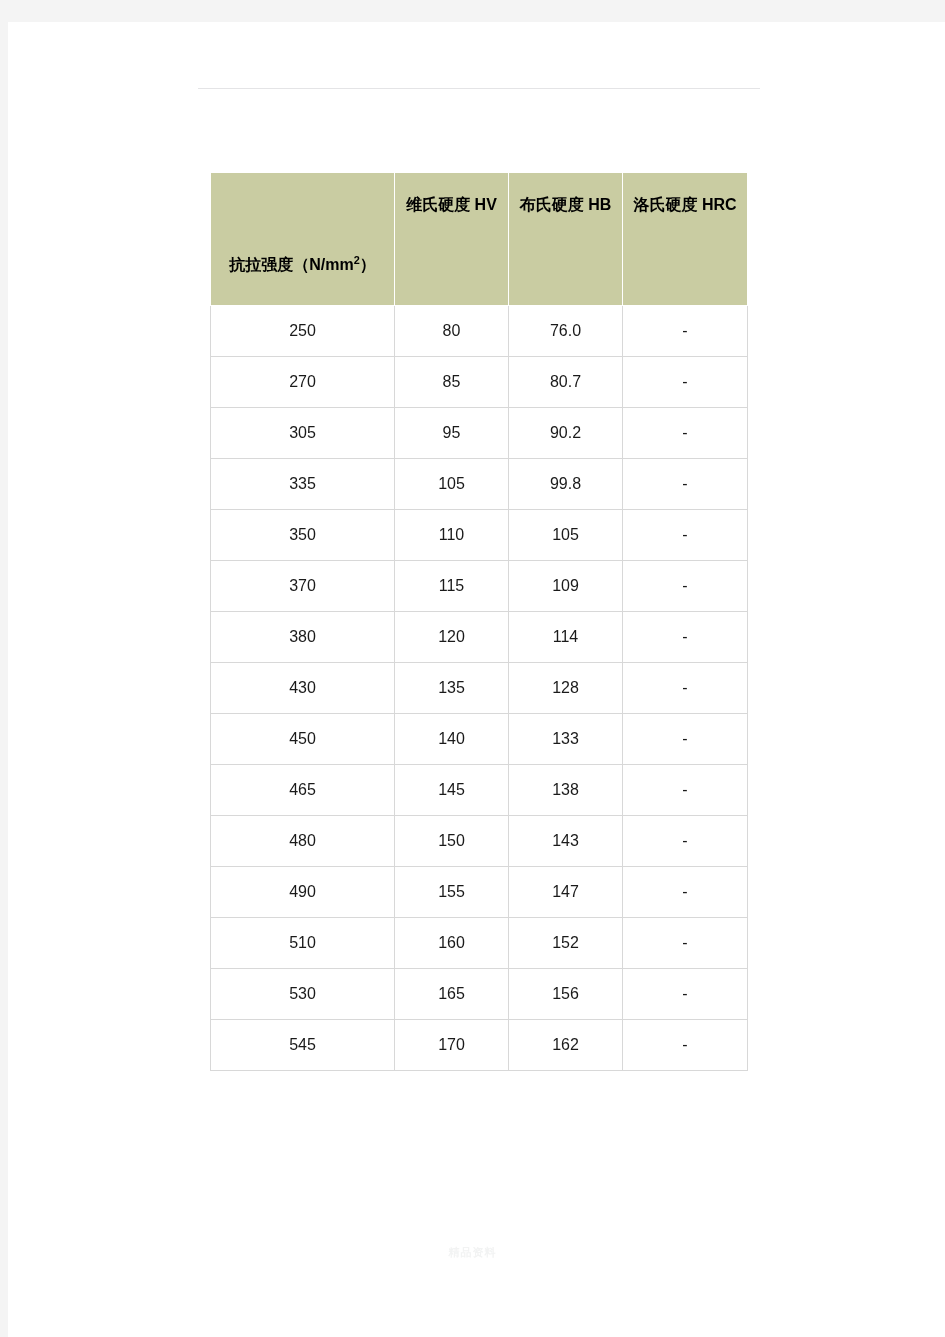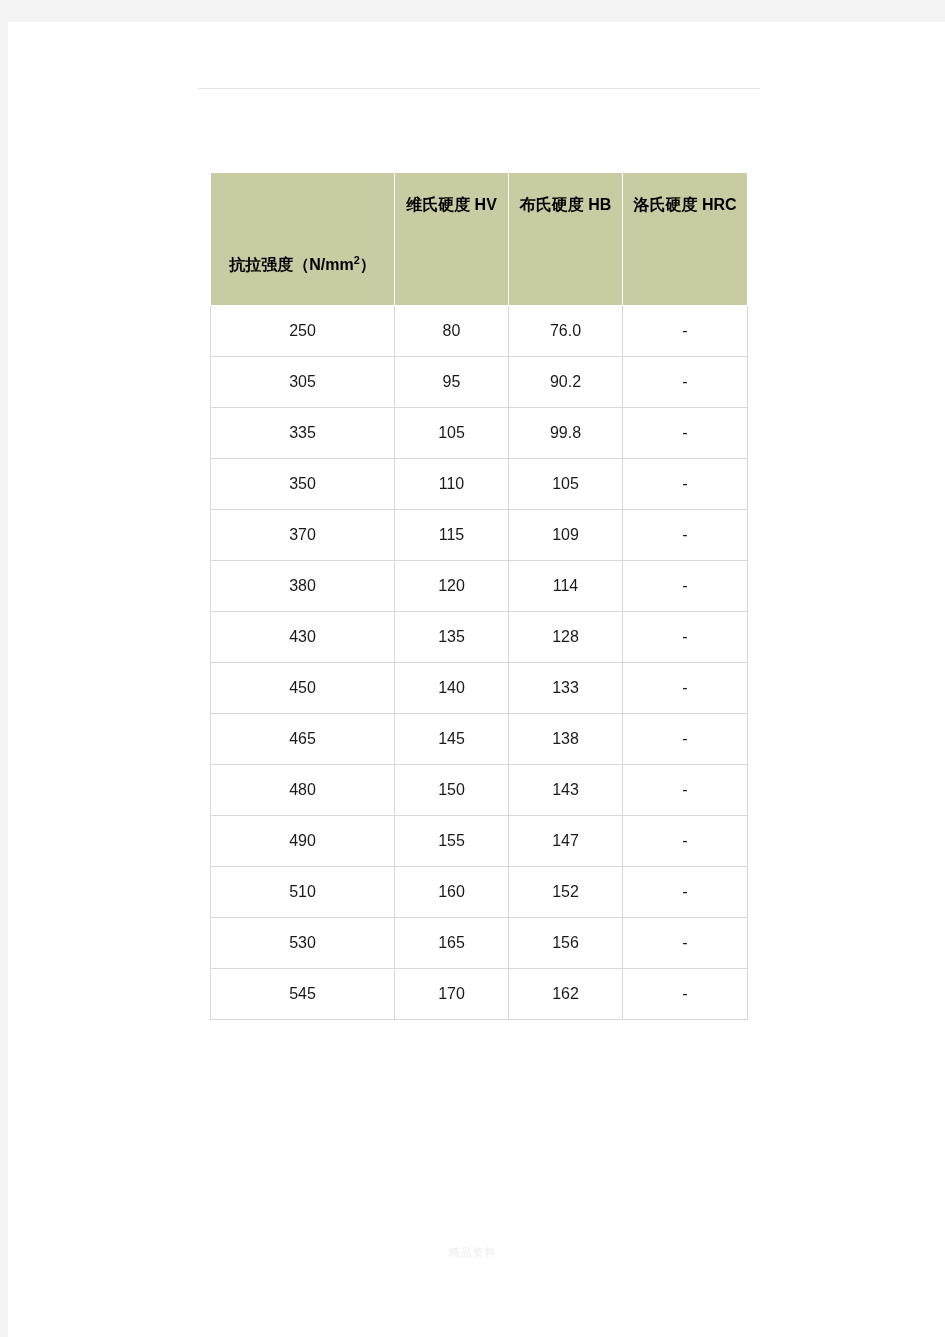--- a/index.html
+++ b/index.html
@@ -130,20 +130,26 @@
         </tr>
       </thead>
       <tbody id="table-body">
           <tr>
             <td>250</td>
             <td>80</td>
             <td>76.0</td>
             <td>-</td>
           </tr>
           <tr>
+            <td>270</td>
+            <td>85</td>
+            <td>80.7</td>
+            <td>-</td>
+          </tr>
+          <tr>
             <td>305</td>
             <td>95</td>
             <td>90.2</td>
             <td>-</td>
           </tr>
           <tr>
             <td>335</td>
             <td>105</td>
             <td>99.8</td>
             <td>-</td>

